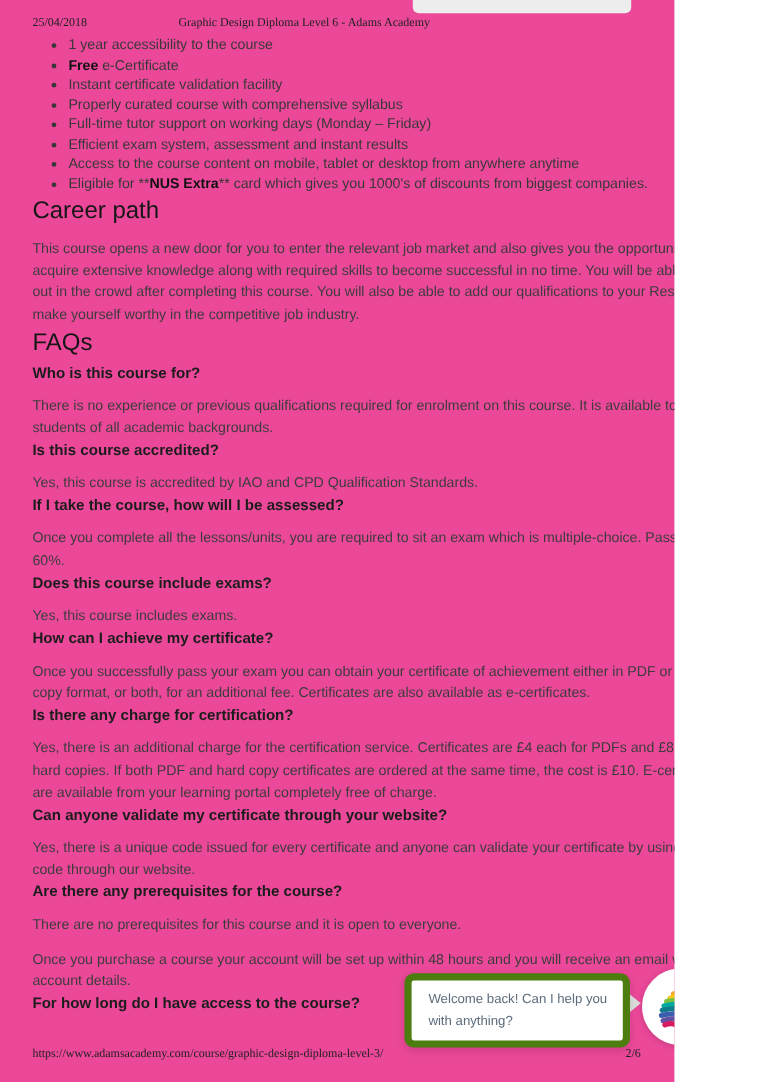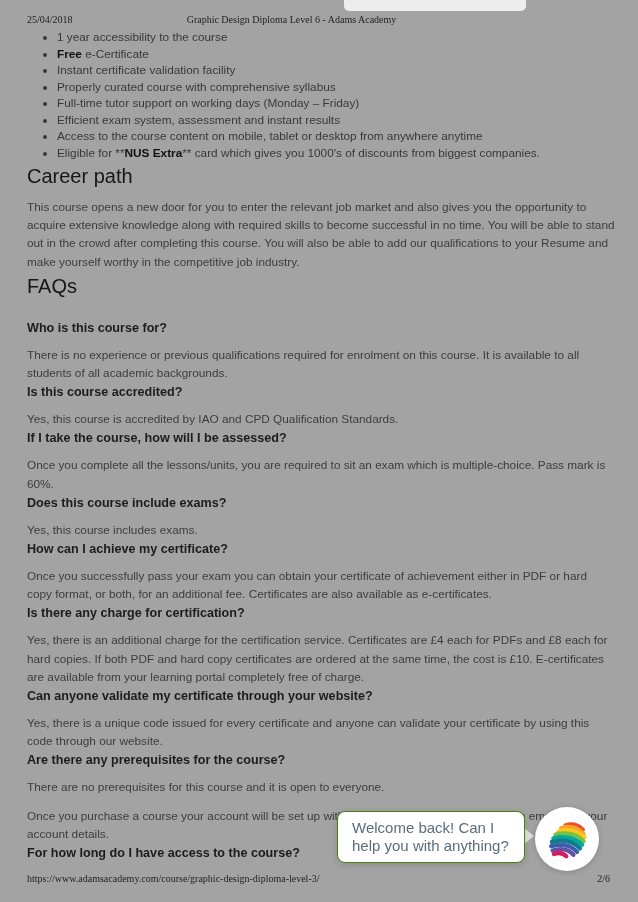--- a/index.html
+++ b/index.html
@@ -1,16 +1,16 @@
 <!DOCTYPE html>
 <html><head>
 <meta charset="utf-8">
 <style>
   html,body{margin:0;padding:0;background:#fff;}
-  .page{position:relative;width:638px;height:902px;background:#a3a3a3;overflow:hidden;
+  .page{position:relative;width:562px;height:902px;background:#ec4899;overflow:hidden;
         font-family:"Liberation Sans",sans-serif;}
 
   
   .print-header{position:absolute;top:14px;left:27px;right:27px;height:14px;
                 font-family:"Liberation Serif",serif;font-size:10px;color:#222;}
   .ph-date{position:absolute;left:0;top:0;}
   .ph-title{position:absolute;left:0;right:55px;top:0;text-align:center;}
   .print-footer{position:absolute;top:873px;left:27px;right:28px;
                 font-family:"Liberation Serif",serif;font-size:10px;color:#222;
                 display:flex;justify-content:space-between;}
@@ -21,28 +21,28 @@
 
   
   .content{position:absolute;left:27px;top:29px;width:588px;color:#3c3c3c;font-size:11.8px;}
   ul.benefits{margin:0;padding:0 0 0 30px;list-style:disc;}
   ul.benefits li{line-height:16.5px;color:#383838;}
   ul.benefits strong{color:#111;}
   h2.sec{font-size:20px;line-height:24px;margin:3px 0 0;color:#161616;font-weight:400;}
   p.bodyp{font-size:11.8px;line-height:18.2px;margin:10px 0 0;color:#3c3c3c;}
   .career-p{margin-top:10px;}
   .faq h3.faq-q{font-size:12.6px;line-height:15px;margin:3px 0 0;color:#1c1c1c;font-weight:700;}
-  .faq h3.faq-q:first-child{margin-top:23px;}
+  .faq h3.faq-q:first-child{margin-top:6px;}
   .faq p{font-size:11.8px;line-height:18.2px;margin:10px 0 0;color:#3c3c3c;}
 
   
   .chat-bubble{position:absolute;left:337px;top:811px;width:188px;box-sizing:border-box;
-               background:#ffffff;border:1px solid #4d7c0f;border-radius:8px;
+               background:#ffffff;border:6px solid #4d7c0f;border-radius:8px;
                padding:7px 12px 7px 14px;box-shadow:0 2px 7px rgba(0,0,0,.14);
-               font-size:15px;line-height:18px;color:#5c6c7c;z-index:6;}
+               font-size:11px;line-height:18px;color:#5c6c7c;z-index:6;}
   .chat-arrow{position:absolute;left:523px;top:827px;width:0;height:0;z-index:5;
               border-top:9px solid transparent;border-bottom:9px solid transparent;
               border-left:11px solid #dedede;}
   .chat-avatar{position:absolute;left:535px;top:807px;width:64px;height:64px;z-index:6;
                background:#fff;border-radius:50%;box-shadow:0 1px 6px rgba(0,0,0,.18);
                display:flex;align-items:center;justify-content:center;}
   .chat-avatar svg{width:46px;height:46px;}
 </style>
 </head>
 <body>

